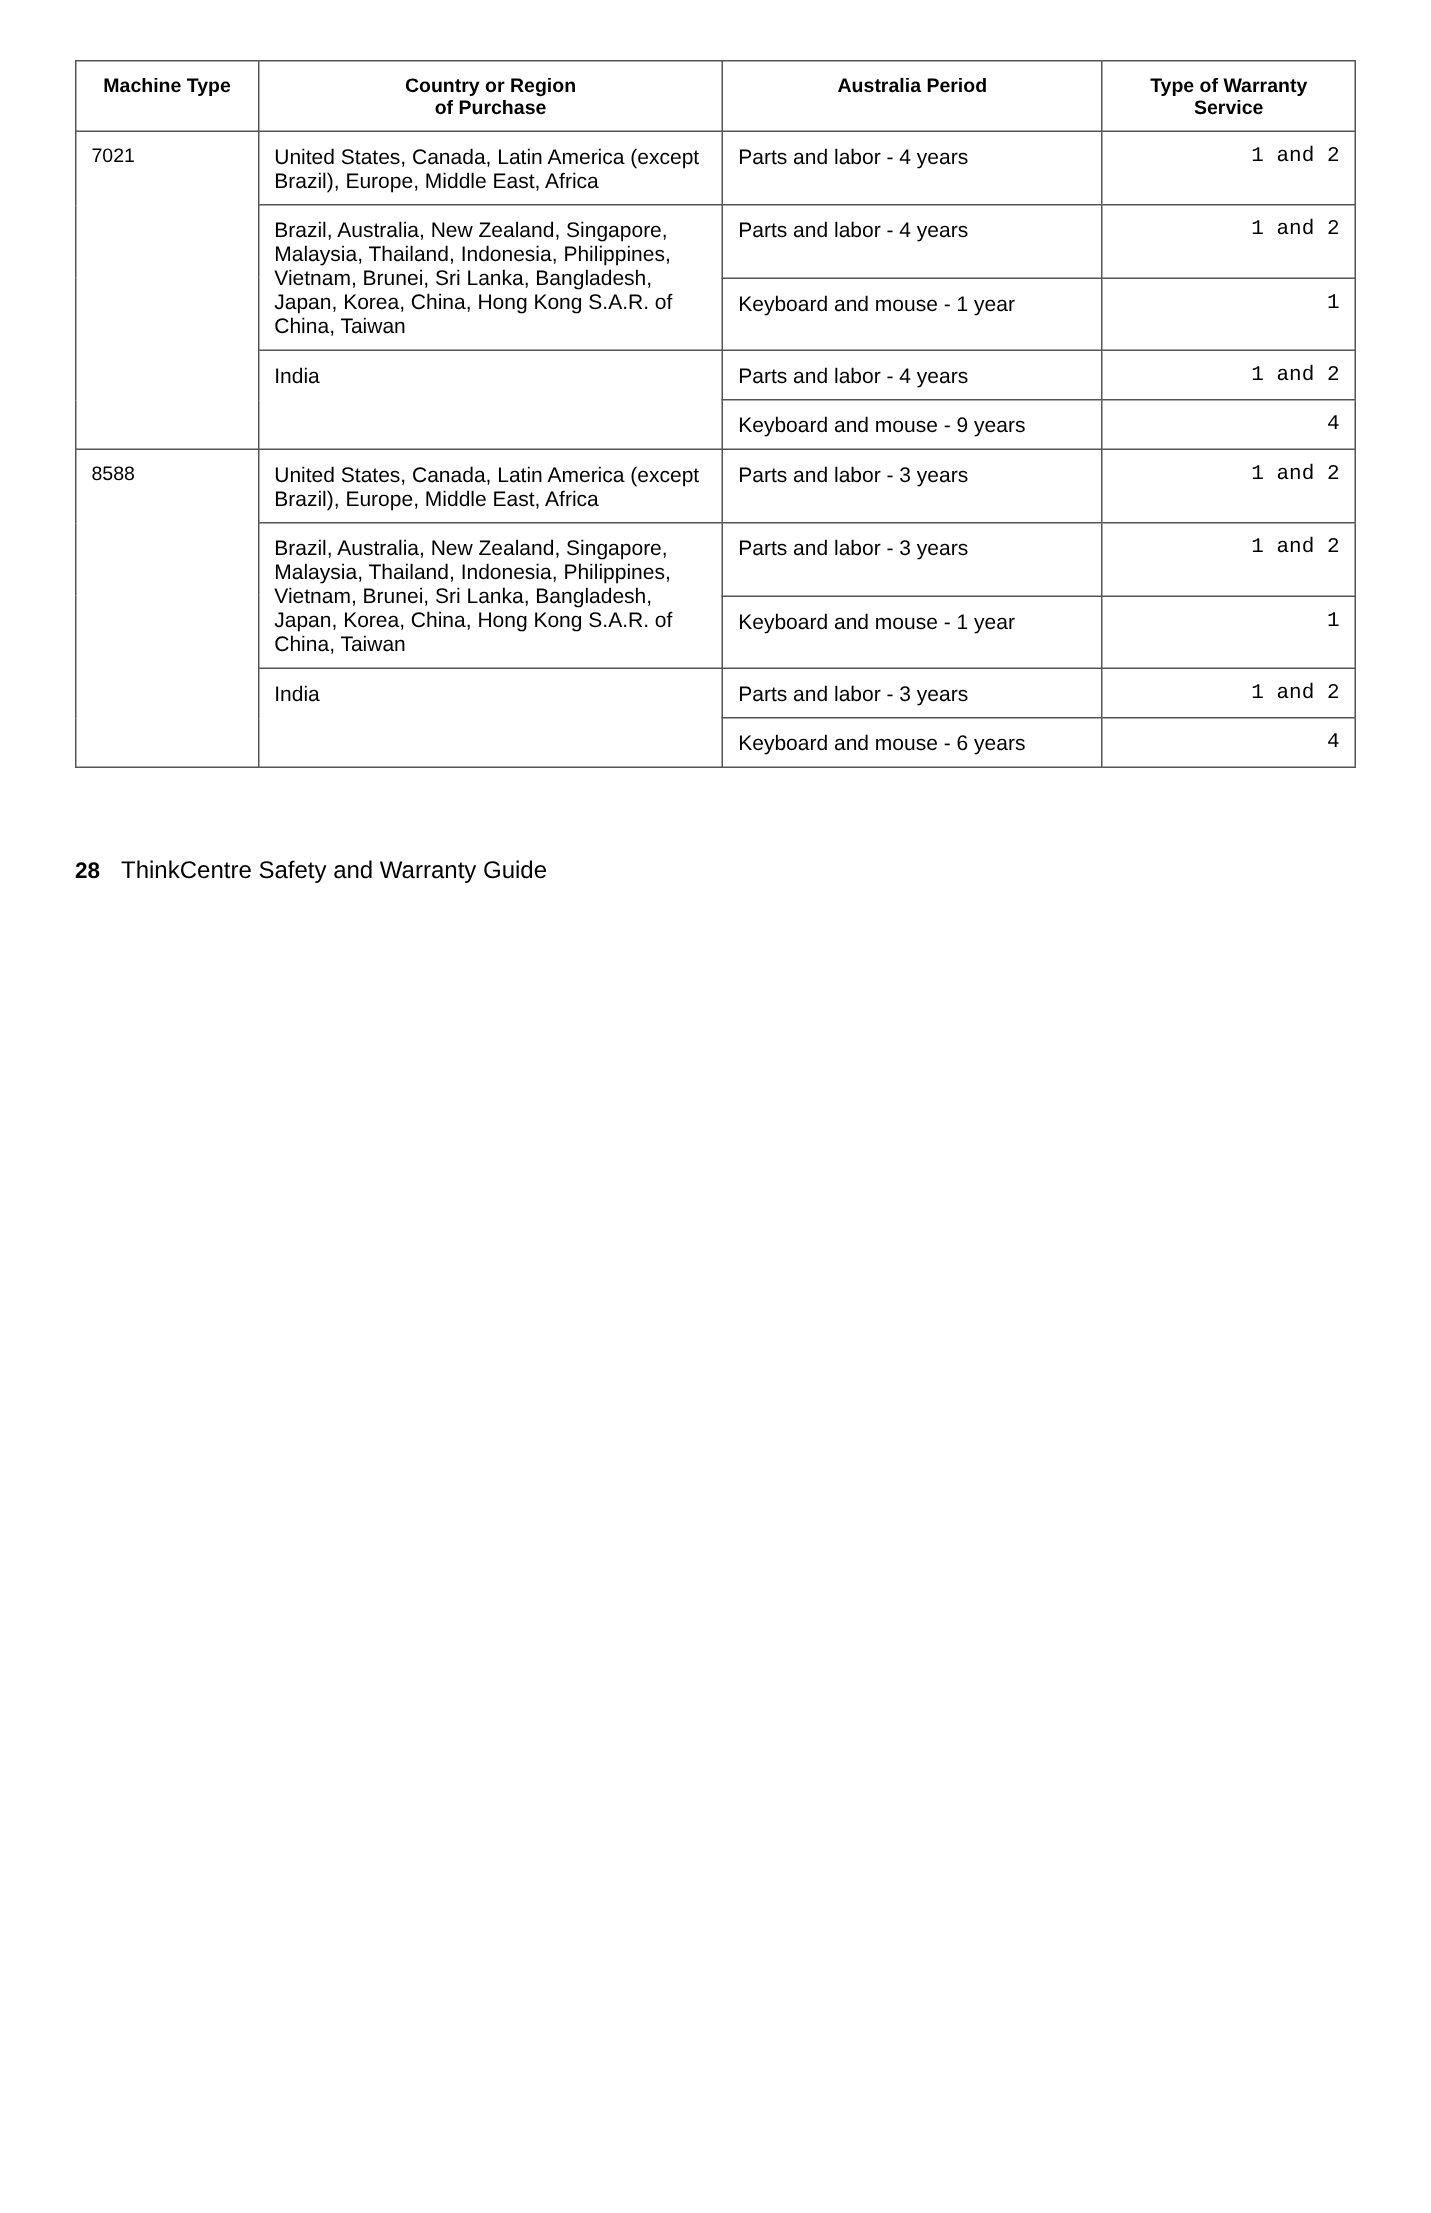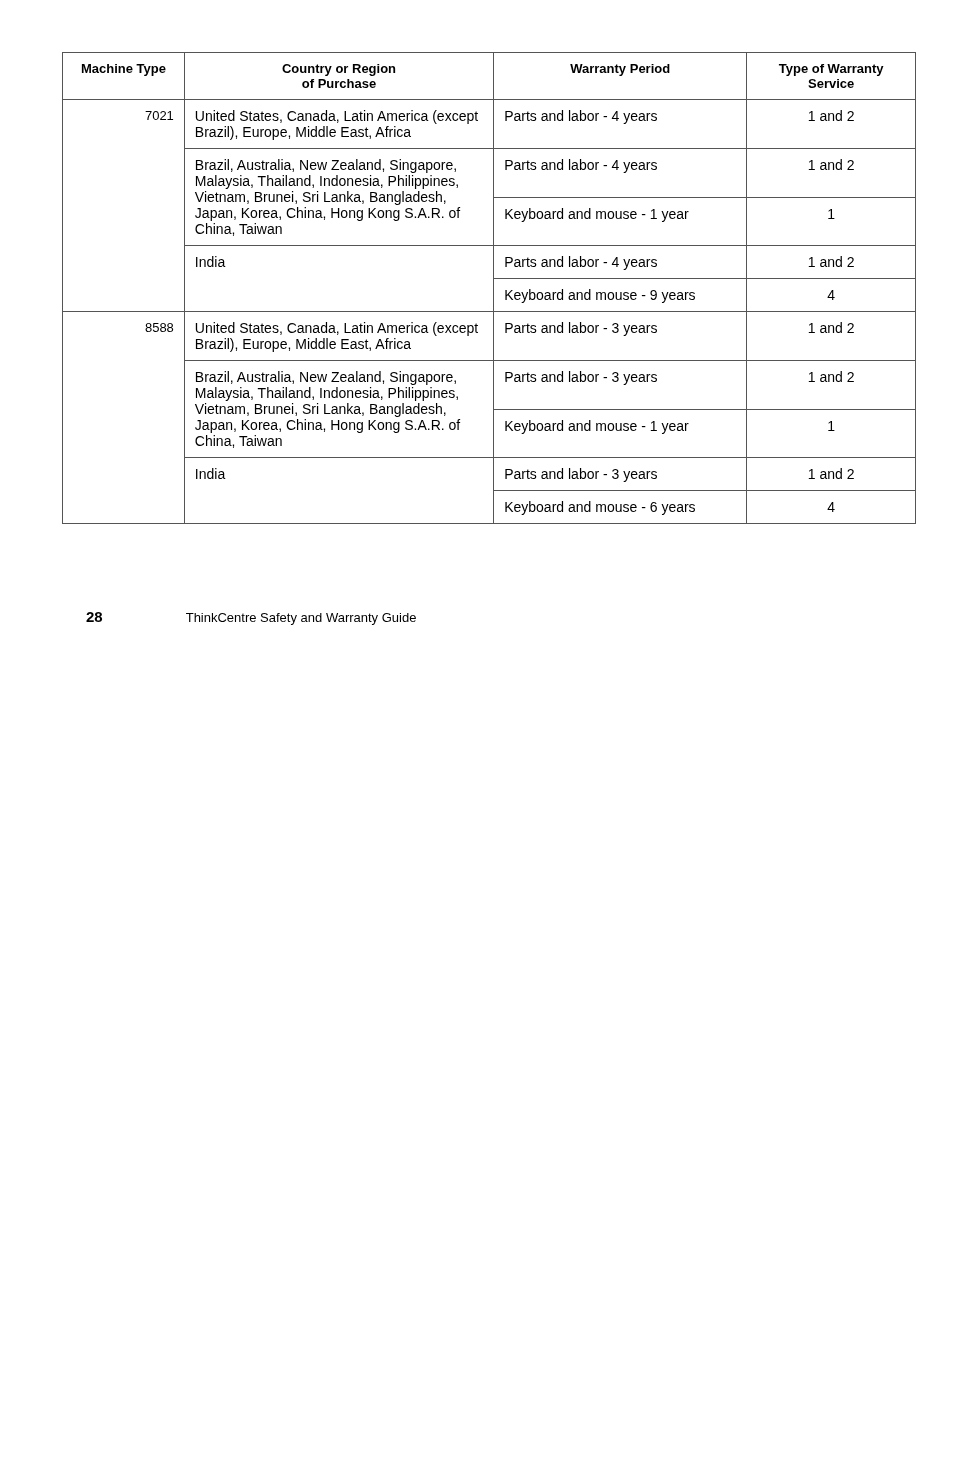--- a/index.html
+++ b/index.html
@@ -1,15 +1,15 @@
 <!DOCTYPE html>
 <html><head>
   <meta charset="utf-8">
   <style>
-    * { box-sizing: border-box; margin: 0; padding: 12px; }
+    * { box-sizing: border-box; margin: 0; padding: 0; }
     body {
       font-family: Arial, Helvetica, sans-serif;
       font-size: 13px;
       background: #fff;
       color: #000;
       padding: 40px 50px 60px 50px;
       width: 954px;
       min-height: 1475px;
     }
     table {
@@ -25,52 +25,52 @@
     thead th {
       font-weight: bold;
       text-align: center;
       font-size: 13px;
       background: #fff;
     }
     td {
       font-size: 14px;
     }
     td.center {
-      text-align: center;
+      text-align: right;
+      font-family: Liberation Mono, monospace;
     }
     .machine-type-cell {
-      text-align: right;
+      text-align: left;
       font-size: 13px;
       vertical-align: top;
     }
     .footer {
       display: flex;
       align-items: baseline;
       gap: 14px;
       margin-top: 40px;
     }
     .footer-page {
       font-weight: bold;
       font-size: 15px;
       text-align: center;
     }
     .footer-text {
-      font-size: 13px;
-      margin-left: 45px;
+      font-size: 16px;
     }
   </style>
 </head>
 <body>
 
 <table>
   <thead>
     <tr>
       <th style="width:13%">Machine Type</th>
       <th style="width:33%">Country or Region<br>of Purchase</th>
-      <th style="width:27%">Warranty Period</th>
+      <th style="width:27%">Australia Period</th>
       <th style="width:18%">Type of Warranty<br>Service</th>
     </tr>
   </thead>
   <tbody>
 
     <tr>
       <td class="machine-type-cell" rowspan="5">7021</td>
       <td>United States, Canada, Latin America (except Brazil), Europe, Middle East, Africa</td>
       <td>Parts and labor - 4 years</td>
       <td class="center">1 and 2</td>

